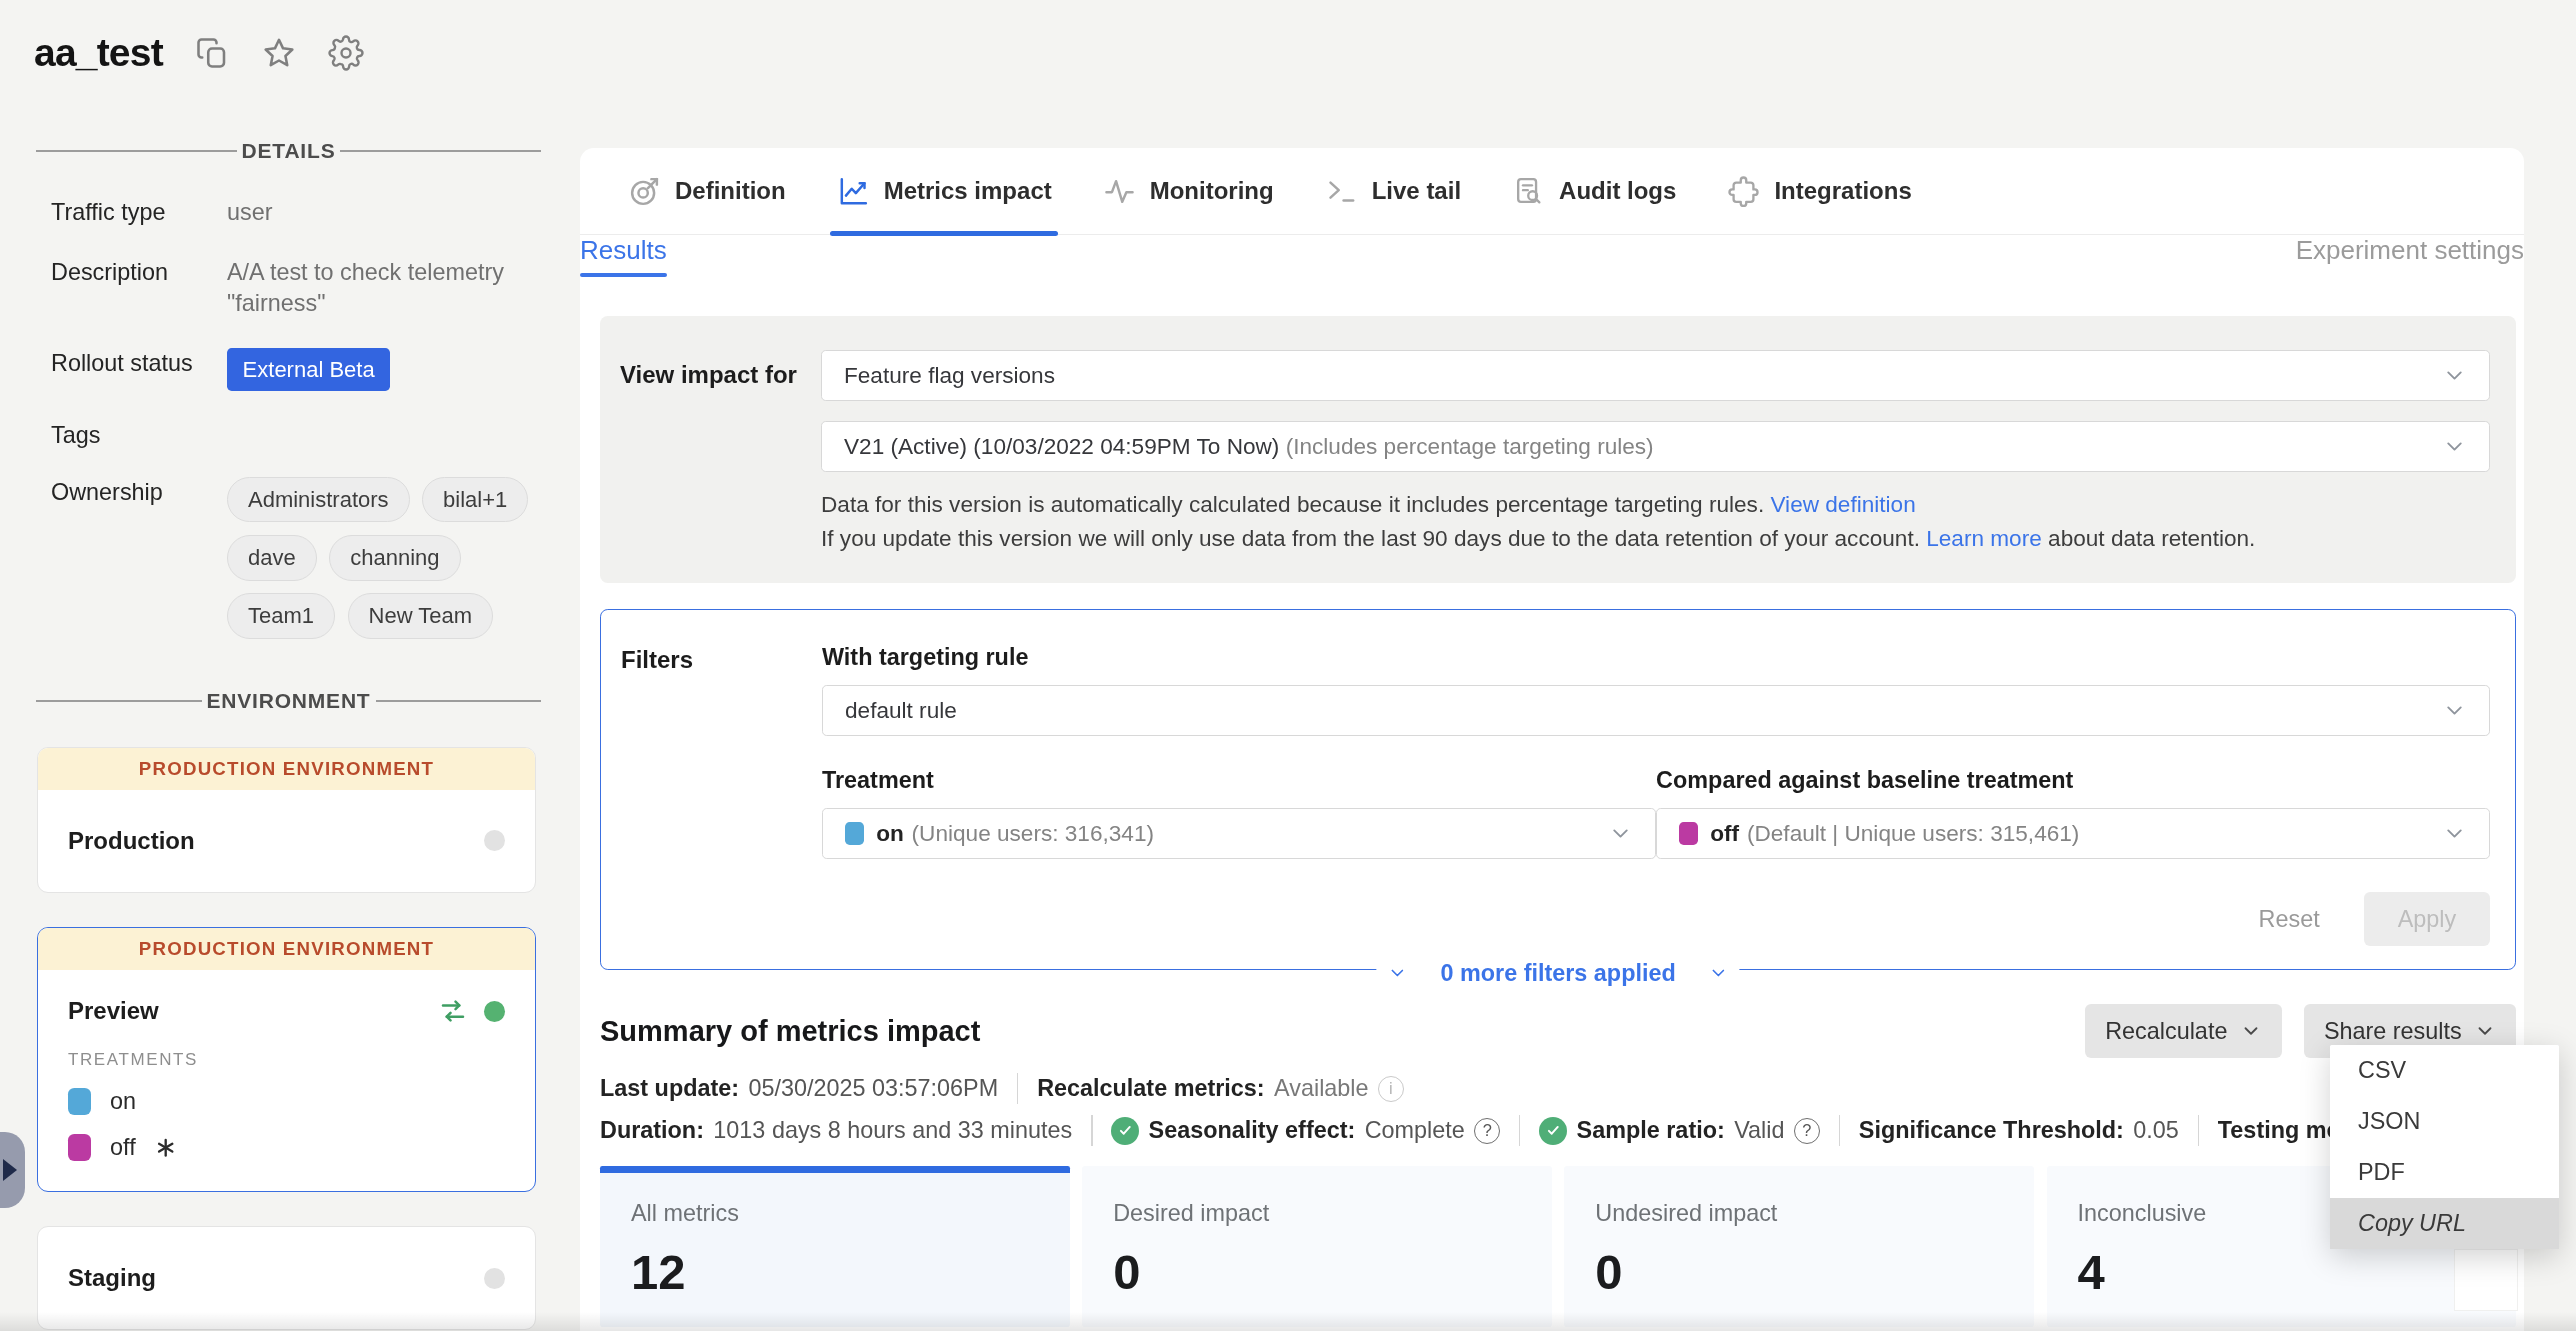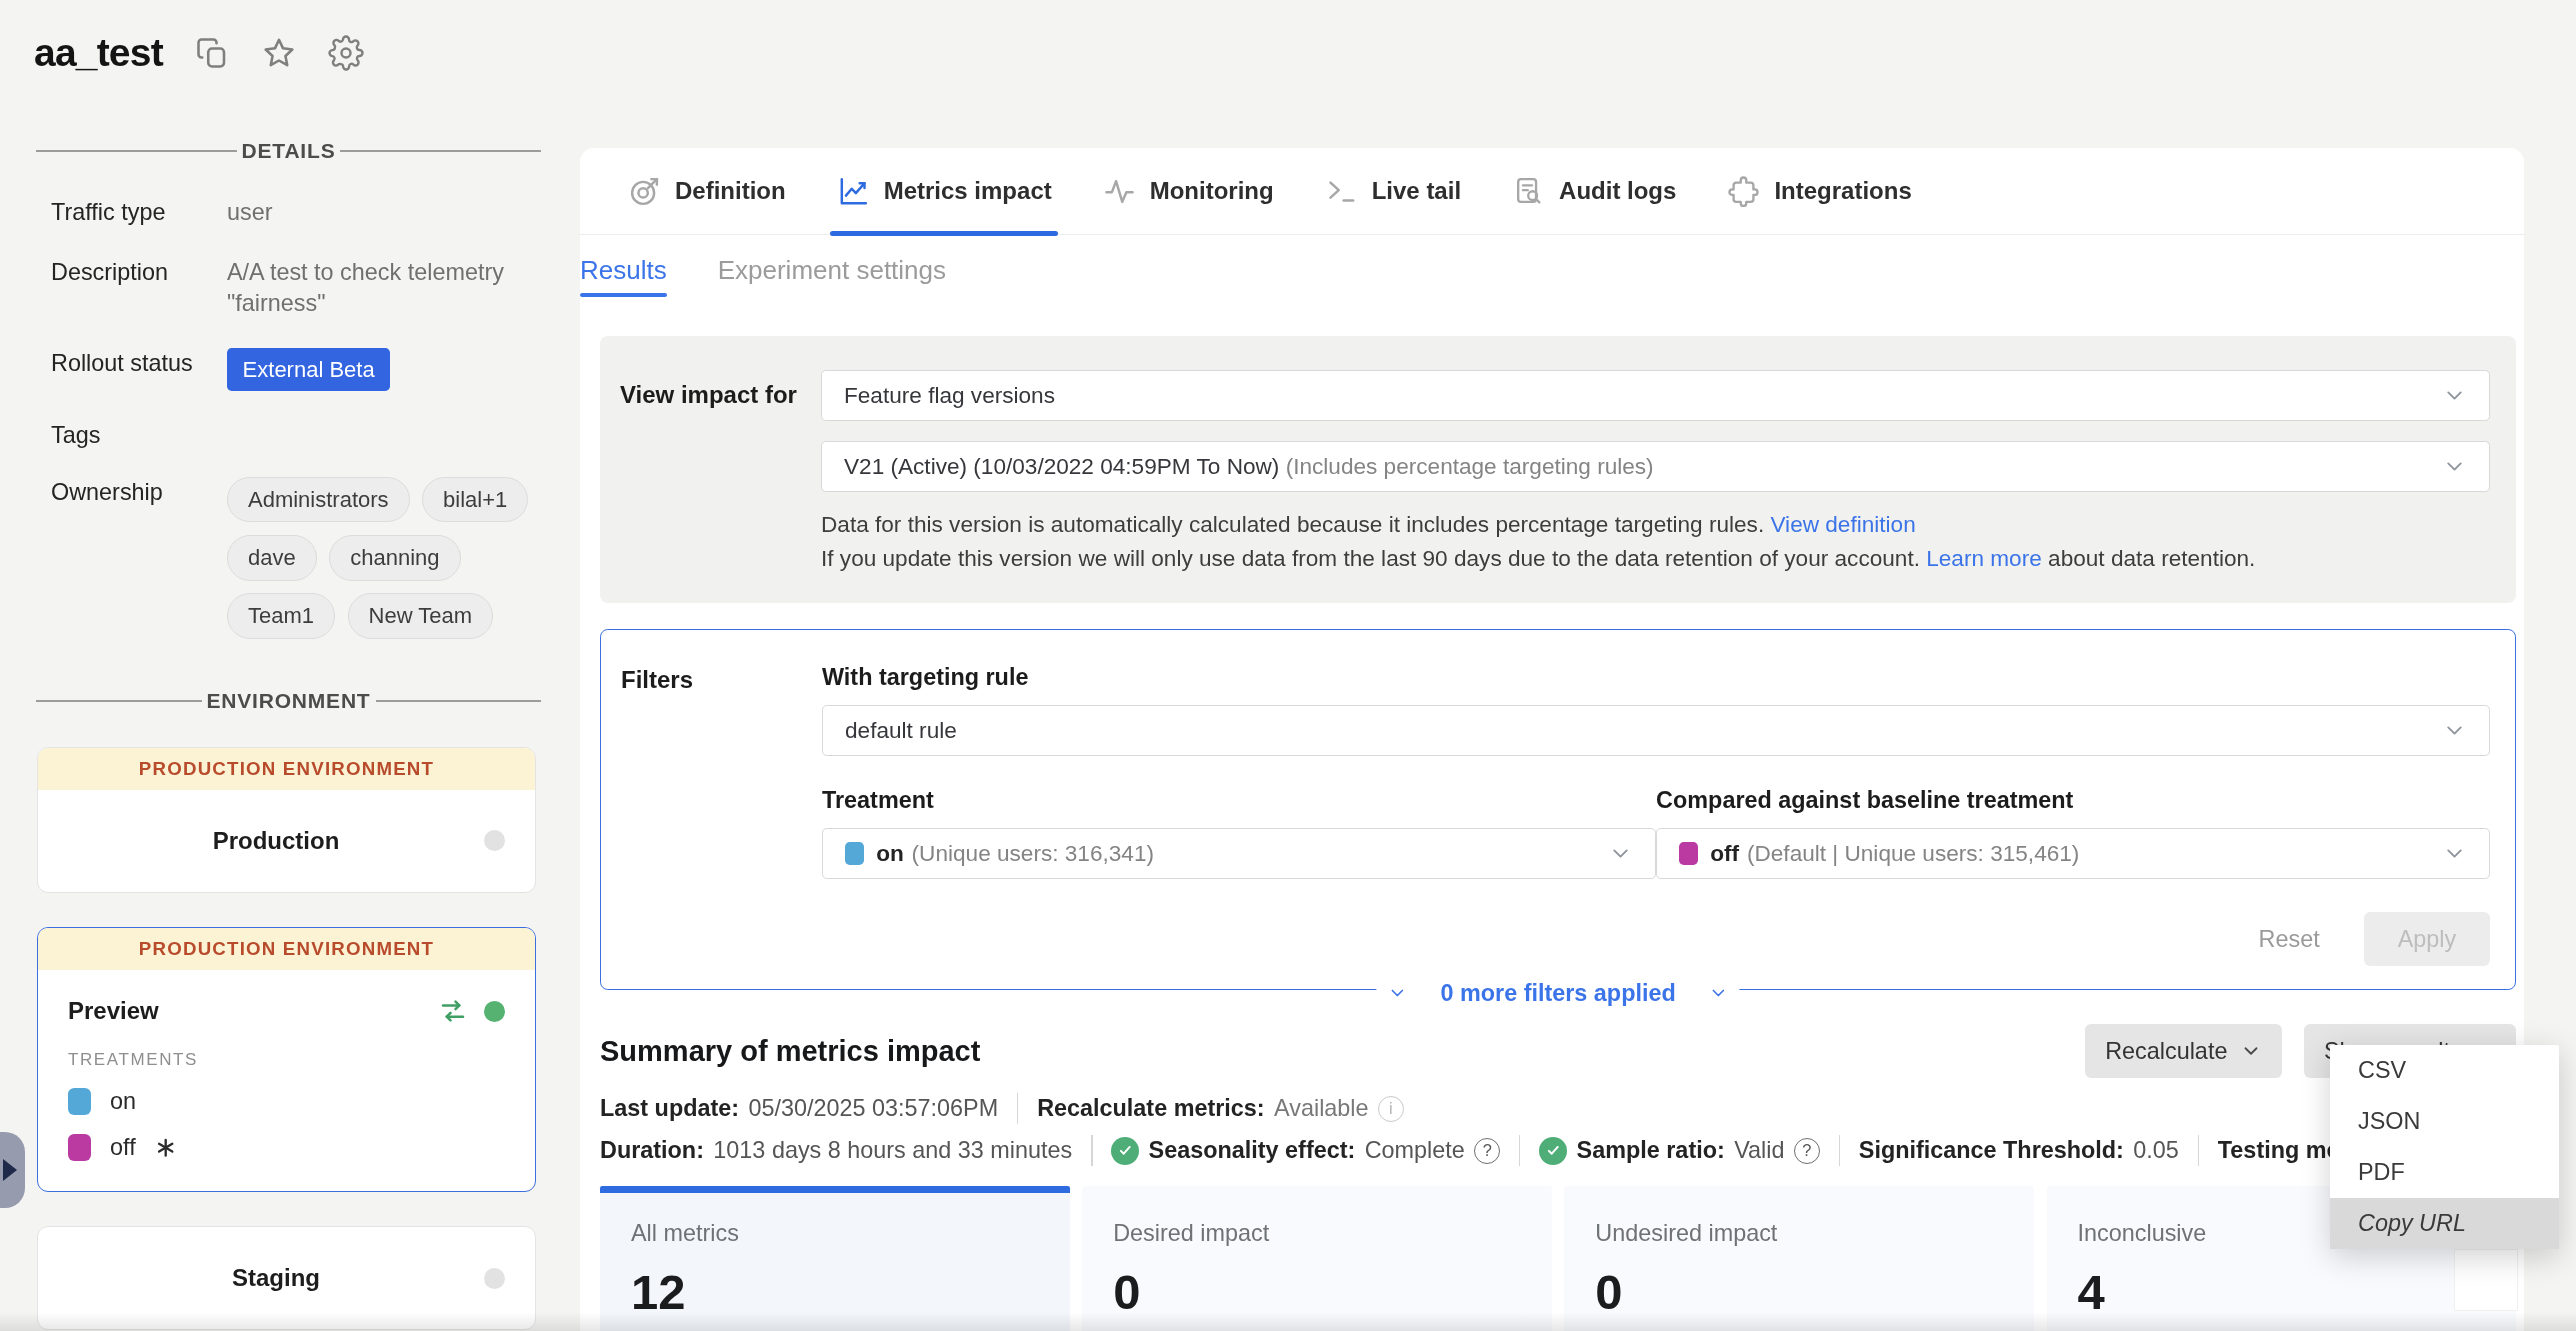--- a/index.html
+++ b/index.html
@@ -28,21 +28,21 @@
   .dvalue { font-size:23.4px; color:#707070; line-height:1.35; flex:1; }
   .chip-blue { display:inline-block; background:#3365e0; color:#fff; font-size:22px; padding:7px 15.6px; border-radius:4.7px; }
   .chips { display:flex; flex-wrap:wrap; gap:12.5px; }
   .chip { display:inline-flex; background:#ededed; border:0.8px solid #dcdcdc; color:#3d3d3d; font-size:22px; padding:7px 20px; border-radius:779px; }
 
   .env-section { margin-top:50px; }
   .env-card { margin:34px 41px 0 37px; background:#fff; border:0.8px solid #e4e4e4; border-radius:11px; overflow:hidden; cursor:pointer; }
   .env-card.selected { border:1.6px solid #3a6fe0; }
   .env-banner { background:#fcf2d4; color:#b84b2c; font-size:18.7px; font-weight:700; letter-spacing:1.2px; text-align:center; padding:10px 0; }
   .env-body { padding:26.5px 30px 30px; }
-  .env-body.tall { padding:37px 30px;text-align:center; }
+  .env-body.tall { padding:37px 30px; }
   .env-name-row { display:flex; align-items:center; }
   .env-name { font-size:24px; color:#1d1d1d; font-weight:600; flex:1; }
   .env-icons { display:flex; align-items:center; gap:15.6px; }
   .dot { width:21px; height:21px; border-radius:50%; }
   .dot.gray { background:#e2e2e2; }
   .dot.green { background:#55b271; }
   .swap-icon { width:30px; height:30px; color:#3f9e63; }
   .treat-label { font-size:17px; color:#8e8e8e; letter-spacing:1.6px; margin-top:23.4px; }
   .treat-row { display:flex; align-items:center; gap:18.7px; margin-top:18.7px; }
   .swatch { width:23.4px; height:27px; border-radius:6.2px; flex-shrink:0; }
@@ -60,21 +60,21 @@
   .main { position:absolute; left:580px; top:148px; width:1944px; height:1184px;
     background:#fff; border-radius:14px 14px 0 0; overflow:hidden; }
 
   .tabs { display:flex; align-items:center; gap:51px; padding-left:48px; height:87px; border-bottom:1.6px solid #ececec; }
   .tab { display:flex; align-items:center; gap:14px; position:relative; height:100%; cursor:pointer; }
   .tab .ticon { width:33px; height:33px; color:#a7a7a7; }
   .tab .tlabel { font-size:24px; color:#2e2e2e; font-weight:600; white-space:nowrap; }
   .tab.active .ticon { color:#2f6be0; }
   .tab.active::after { content:""; position:absolute; left:-6.2px; right:-6.2px; bottom:-1.6px; height:4.7px; background:#2f6be0; border-radius:3.1px; }
 
-  .subtabs { display:flex; justify-content:flex-start; gap:51px; margin-top:20px; }
+  .subtabs { display:flex; justify-content:space-between; gap:51px; }
   .subtab { font-size:26px; padding-bottom:11px; position:relative; cursor:pointer; }
   .subtab.active { color:#3b74e8; }
   .subtab.active::after { content:""; position:absolute; left:0; right:0; bottom:0; height:3.9px; background:#3b74e8; border-radius:2.3px; }
   .subtab.inactive { color:#9b9b9b; }
 
   .vi-band { margin:39px 7.8px 0 20px; background:#f1f1ef; border-radius:7.8px; padding:34px 26.5px 26.5px 20px; display:flex; }
   .vi-label { width:201px; font-size:24px; font-weight:700; color:#1c1c1c; padding-top:11px; flex-shrink:0; }
   .vi-content { flex:1; min-width:0; }
   .select { background:#fff; border:0.8px solid #d8d8d8; border-radius:4.7px; height:51px; display:flex; align-items:center;
     padding:0 22px; font-size:22.6px; color:#36373b; cursor:pointer; }

